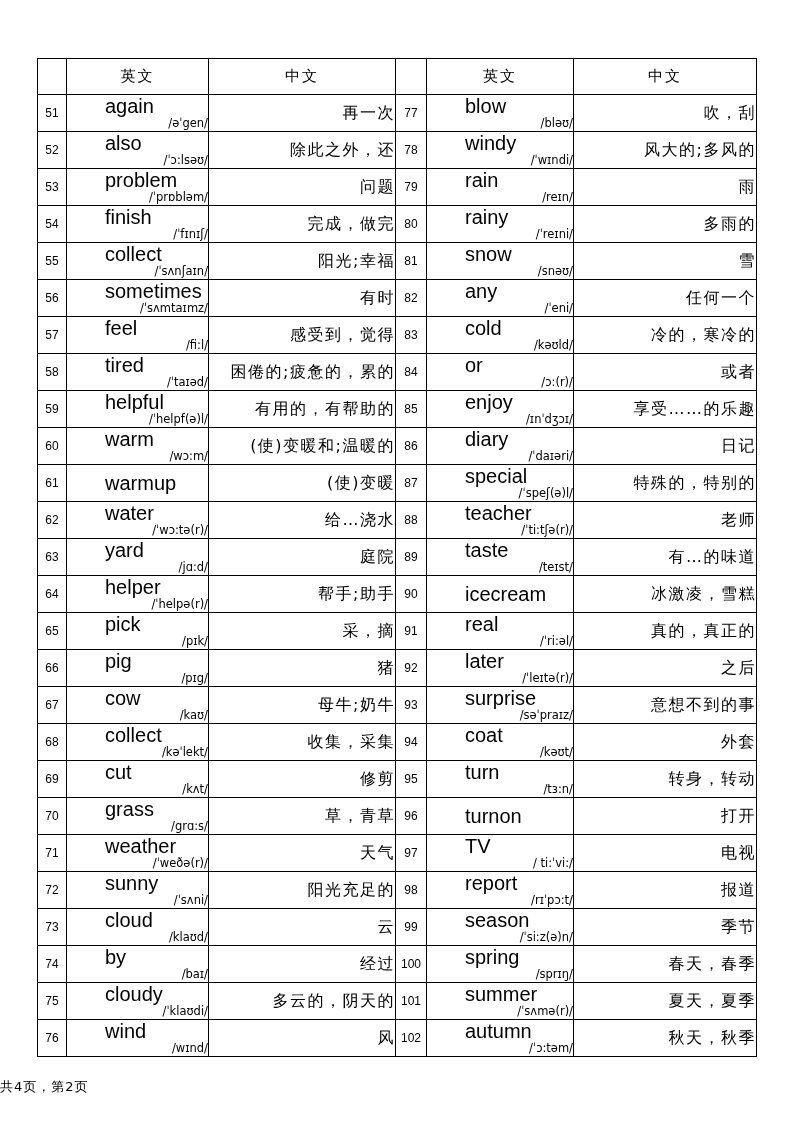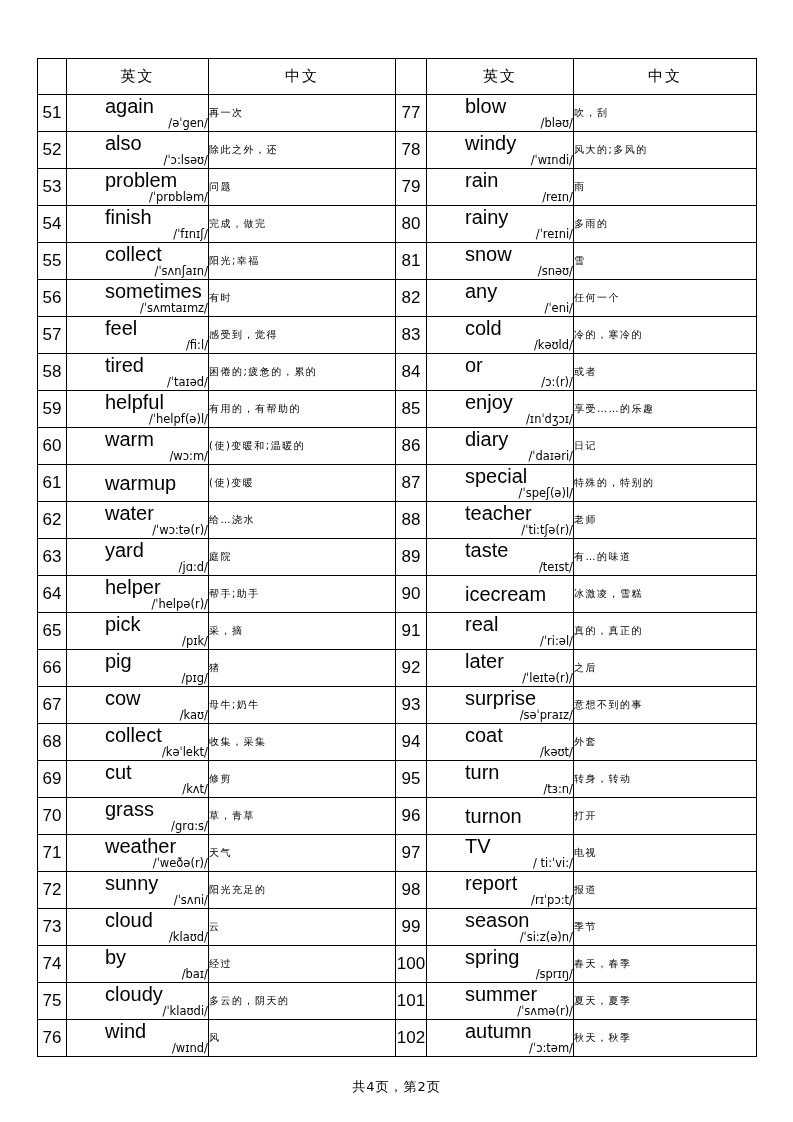--- a/index.html
+++ b/index.html
@@ -31,50 +31,50 @@
   .hdr {
     font-family: "DejaVu Sans", sans-serif;
     font-weight: normal;
     font-size: 15px;
     text-align: center;
     letter-spacing: 2px;
   }
   td.num {
     text-align: center;
     font-family: "Liberation Sans", sans-serif;
-    font-size: 17px;
+    font-size: 12px;
   }
   td.eng { padding: 0 2px 0 5px; }
   .word {
     font-family: Liberation Sans, sans-serif;
     font-size: 20px;
     line-height: 21px;
     white-space: nowrap;
     margin-left: 38px;
   }
   .phon {
     font-family: "DejaVu Sans", sans-serif;
     font-size: 11.5px;
     line-height: 13px;
     white-space: nowrap;
     text-align: right;
   }
   td.chi {
     font-family: "DejaVu Sans", sans-serif;
-    font-size: 10px;
+    font-size: 16px;
     letter-spacing: 1.5px;
     padding-left: 8px;
     white-space: nowrap;
+    text-align: right;
   }
   .footer {
     position: absolute;
     left: 0;
     right: 0;
     top: 1078px;
-    text-align: center;
     font-family: "DejaVu Sans", sans-serif;
     font-size: 13px;
     letter-spacing: 1px;
   }
 </style>
 </head>
 <body>
 
 <div class="page">
   <table class="vocab">

